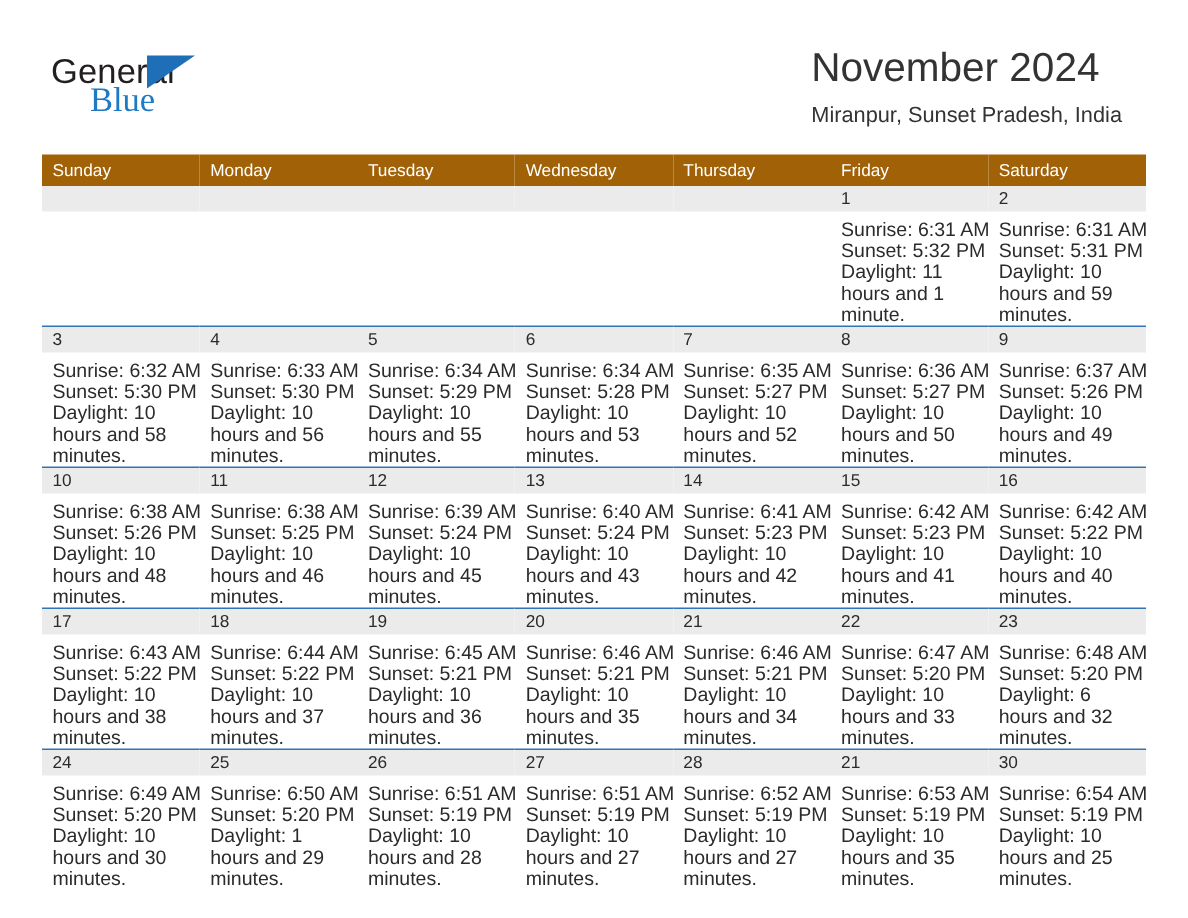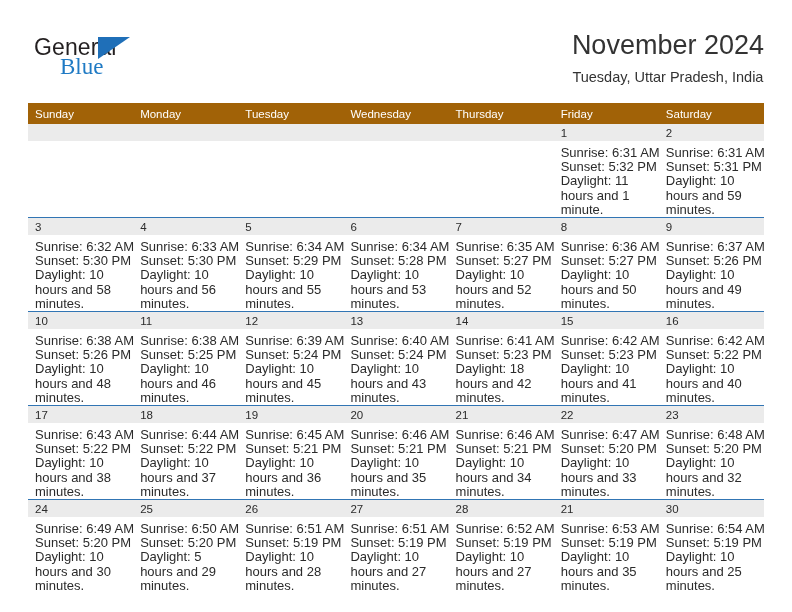--- a/index.html
+++ b/index.html
@@ -59,23 +59,23 @@
     left: 70px;
     top: 5px;
     width: 0;
     height: 0;
     border-left: 32px solid #1f6fb8;
     border-bottom: 22px solid transparent;
   }
 
   .title-block {
     position: absolute;
-    right: 0;
+    right: 16px;
     top: 0;
-    text-align: center;
+    text-align: left;
   }
   .cal-title {
     font-size: 27px;
     color: #333333;
     line-height: 34px;
     white-space: nowrap;
   }
   .cal-subtitle {
     font-size: 14.5px;
     color: #333333;
@@ -147,21 +147,21 @@
   <div class="header">
 
     <div class="logo">
       <span class="logo-general">General</span>
       <span class="logo-tri"></span>
       <span class="logo-blue">Blue</span>
     </div>
 
     <div class="title-block">
       <div class="cal-title">November 2024</div>
-      <div class="cal-subtitle">Tuesday, Uttar Pradesh, India</div>
+      <div class="cal-subtitle">Miranpur, Sunset Pradesh, India</div>
     </div>
 
   </div>
 
   <table class="calendar">
     <thead>
       <tr id="hdr-row">
           <th>Sunday</th>
           <th>Monday</th>
           <th>Tuesday</th>
@@ -331,21 +331,21 @@
                 <div class="wrap">Daylight: 10 hours and 43 minutes.</div>
               </div>
             </div>
           </td>
           <td>
             <div class="daycell">
               <div class="datebar">14</div>
               <div class="info">
                 <div>Sunrise: 6:41 AM</div>
                 <div>Sunset: 5:23 PM</div>
-                <div class="wrap">Daylight: 18 hours and 42 minutes.</div>
+                <div class="wrap">Daylight: 10 hours and 42 minutes.</div>
               </div>
             </div>
           </td>
           <td>
             <div class="daycell">
               <div class="datebar">15</div>
               <div class="info">
                 <div>Sunrise: 6:42 AM</div>
                 <div>Sunset: 5:23 PM</div>
                 <div class="wrap">Daylight: 10 hours and 41 minutes.</div>
@@ -423,21 +423,21 @@
                 <div class="wrap">Daylight: 10 hours and 33 minutes.</div>
               </div>
             </div>
           </td>
           <td>
             <div class="daycell">
               <div class="datebar">23</div>
               <div class="info">
                 <div>Sunrise: 6:48 AM</div>
                 <div>Sunset: 5:20 PM</div>
-                <div class="wrap">Daylight: 10 hours and 32 minutes.</div>
+                <div class="wrap">Daylight: 6 hours and 32 minutes.</div>
               </div>
             </div>
           </td>
         </tr>
         <tr>
           <td>
             <div class="daycell">
               <div class="datebar">24</div>
               <div class="info">
                 <div>Sunrise: 6:49 AM</div>
@@ -445,21 +445,21 @@
                 <div class="wrap">Daylight: 10 hours and 30 minutes.</div>
               </div>
             </div>
           </td>
           <td>
             <div class="daycell">
               <div class="datebar">25</div>
               <div class="info">
                 <div>Sunrise: 6:50 AM</div>
                 <div>Sunset: 5:20 PM</div>
-                <div class="wrap">Daylight: 5 hours and 29 minutes.</div>
+                <div class="wrap">Daylight: 1 hours and 29 minutes.</div>
               </div>
             </div>
           </td>
           <td>
             <div class="daycell">
               <div class="datebar">26</div>
               <div class="info">
                 <div>Sunrise: 6:51 AM</div>
                 <div>Sunset: 5:19 PM</div>
                 <div class="wrap">Daylight: 10 hours and 28 minutes.</div>

